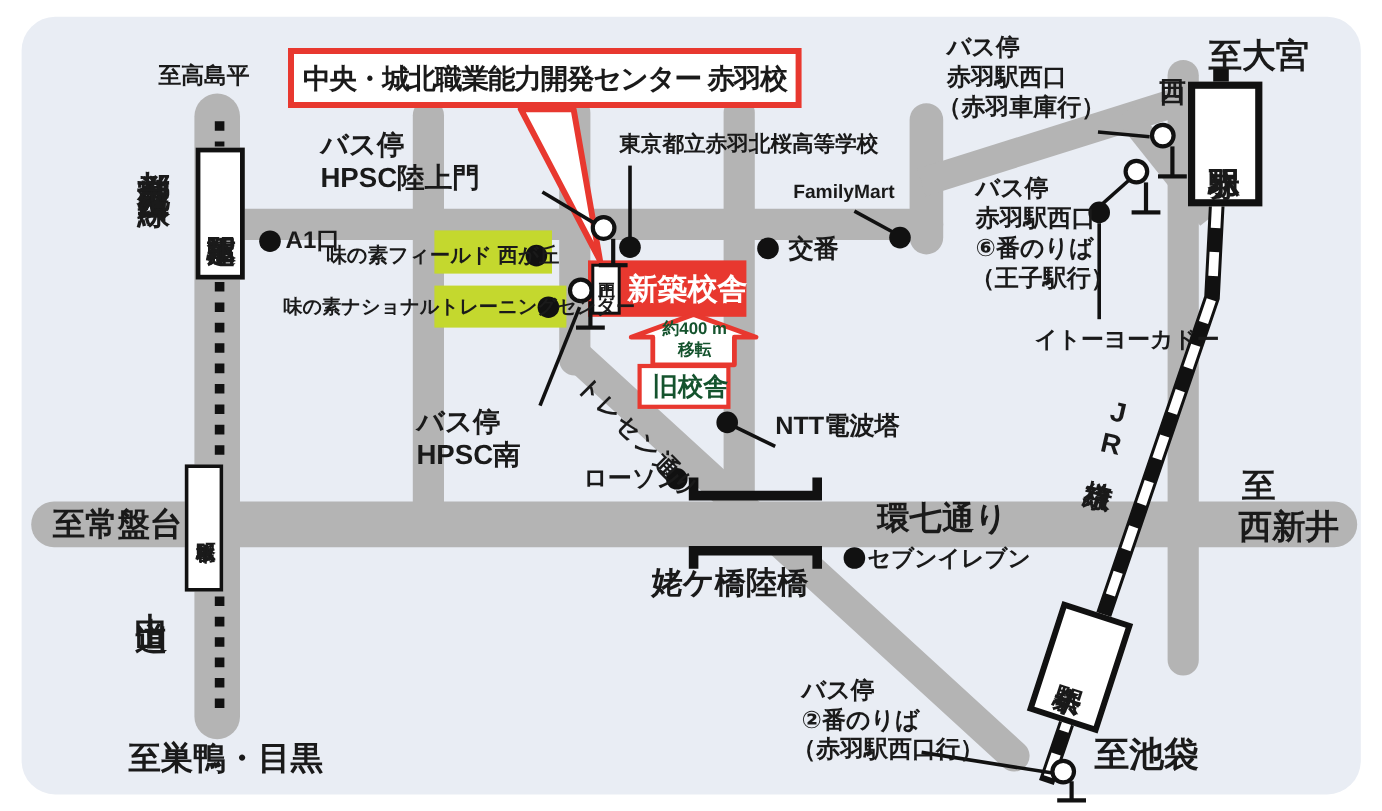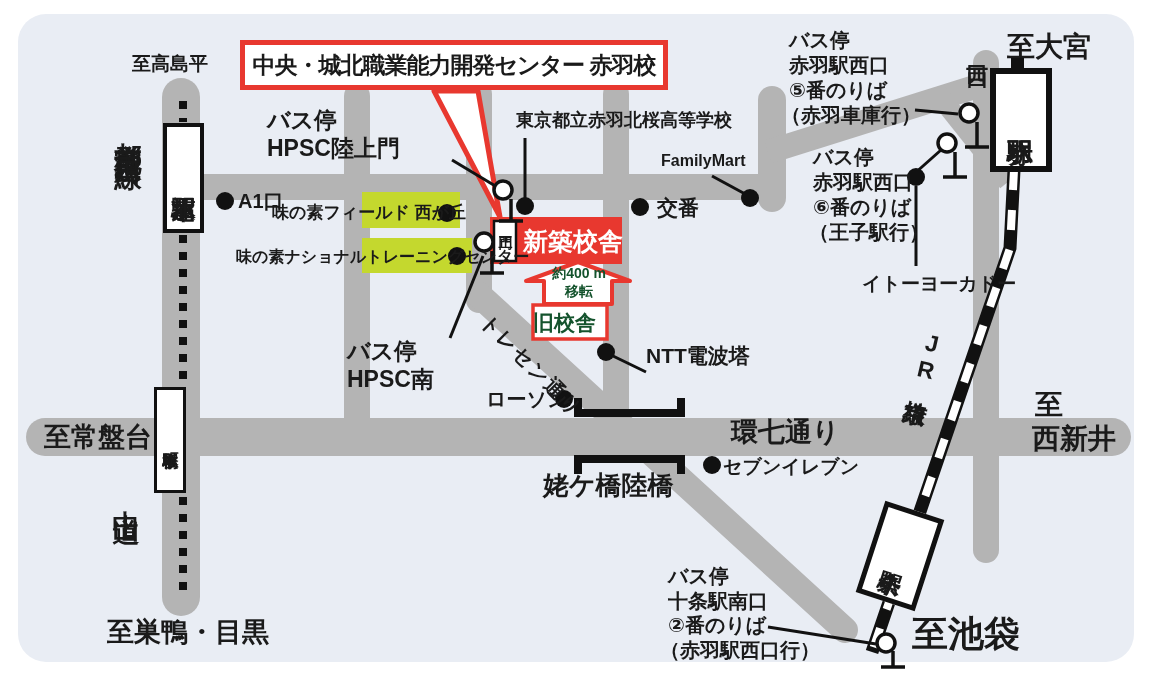--- a/index.html
+++ b/index.html
@@ -121,37 +121,37 @@
   <div class="box" style="left:240px;top:40px;width:428px;height:50px;border:5px solid #e8382f;font-size:23px;letter-spacing:-1px;">
     <span>中央・城北職業能力開発センター 赤羽校</span>
   </div>
 
   <div class="lbl" style="left:119px;top:53px;font-size:19px;margin-left:13px;">至高島平</div>
   <div class="lbl vert" style="left:112px;top:121px;font-size:27px;letter-spacing:3px;">都営地下鉄三田線</div>
   <div class="lbl vert" style="left:110px;top:489px;font-size:27px;letter-spacing:4px;">中山道</div>
   <div class="lbl" style="left:44px;top:422px;font-size:27px;">至常盤台</div>
   <div class="lbl" style="left:107px;top:617px;font-size:27px;">至巣鴨・目黒</div>
   <div class="lbl" style="left:1007px;top:31px;font-size:28px;">至大宮</div>
-  <div class="lbl" style="left:912px;top:613px;font-size:36px;">至池袋</div>
+  <div class="lbl" style="left:912px;top:613px;font-size:29px;">至池袋</div>
   <div class="lbl" style="left:1035px;top:388px;font-size:28px;line-height:1.2;">
     <div>至</div>
     <div style="margin-left:-3px;">西新井</div>
   </div>
 
   <div class="box stationbox vert" style="left:163px;top:123px;width:41px;height:110px;border-width:4px;font-size:24px;">本蓮沼駅</div>
   <div class="box stationbox vert" style="left:154px;top:387px;width:32px;height:106px;border-width:3px;font-size:16px;">板橋本町駅</div>
   <div class="box stationbox vert" style="left:990px;top:68px;width:62px;height:104px;border-width:6px;font-size:26px;">赤羽駅</div>
   <div class="box stationbox vert" style="left:869px;top:508px;width:62px;height:96px;border-width:5px;font-size:23px;transform:rotate(18deg);">十条駅</div>
   <div class="lbl vert" style="left:965px;top:50px;font-size:22px;">西口</div>
 
   <div class="lbl vert" style="left:496px;top:224px;width:18px;font-size:14px;letter-spacing:1px;">正門</div>
   <div class="lbl white" style="left:513px;top:227px;width:120px;text-align:center;font-size:25px;">新築校舎</div>
   <div class="lbl red" style="left:540px;top:265px;width:78px;text-align:center;font-size:14px;">約400 m</div>
   <div class="lbl red" style="left:540px;top:283px;width:78px;text-align:center;font-size:14px;">移転</div>
-  <div class="lbl red" style="left:533px;top:311px;width:74px;text-align:left;font-size:21px;">旧校舎</div>
+  <div class="lbl red" style="left:533px;top:311px;width:74px;text-align:right;font-size:21px;">旧校舎</div>
 
   <div class="lbl" style="left:238px;top:190px;font-size:20px;">A1口</div>
   <div class="lbl" style="left:272px;top:203px;font-size:17px;">味の素フィールド 西が丘</div>
   <div class="lbl" style="left:236px;top:248px;font-size:16px;">味の素ナショナルトレーニングセンター</div>
   <div class="lbl" style="left:516px;top:110px;font-size:18px;">東京都立赤羽北桜高等学校</div>
   <div class="lbl" style="left:657px;top:196px;font-size:21px;">交番</div>
   <div class="lbl" style="left:661px;top:152px;font-size:16px;">FamilyMart</div>
   <div class="lbl" style="left:646px;top:344px;font-size:21px;">NTT電波塔</div>
   <div class="lbl" style="left:486px;top:388px;font-size:20px;">ローソン</div>
   <div class="lbl" style="left:723px;top:456px;font-size:19px;">セブンイレブン</div>
@@ -166,28 +166,26 @@
     <div>バス停</div>
     <div>HPSC陸上門</div>
   </div>
   <div class="lbl busstop" style="left:347px;top:337px;font-size:23px;line-height:28px;">
     <div>バス停</div>
     <div>HPSC南</div>
   </div>
   <div class="lbl busstop" style="left:789px;top:28px;font-size:20px;line-height:25px;">
     <div>バス停</div>
     <div>赤羽駅西口</div>
-    <div>⑤番のりば</div>
     <div style="margin-left:-8px;">（赤羽車庫行）</div>
   </div>
   <div class="lbl busstop" style="left:813px;top:145px;font-size:20px;line-height:25px;">
     <div>バス停</div>
     <div>赤羽駅西口</div>
     <div>⑥番のりば</div>
     <div style="margin-left:-4px;">（王子駅行）</div>
   </div>
   <div class="lbl busstop" style="left:668px;top:564px;font-size:20px;line-height:24.5px;">
     <div>バス停</div>
-    <div>十条駅南口</div>
     <div>②番のりば</div>
     <div style="margin-left:-8px;">（赤羽駅西口行）</div>
   </div>
 </div>
 
 </body></html>

